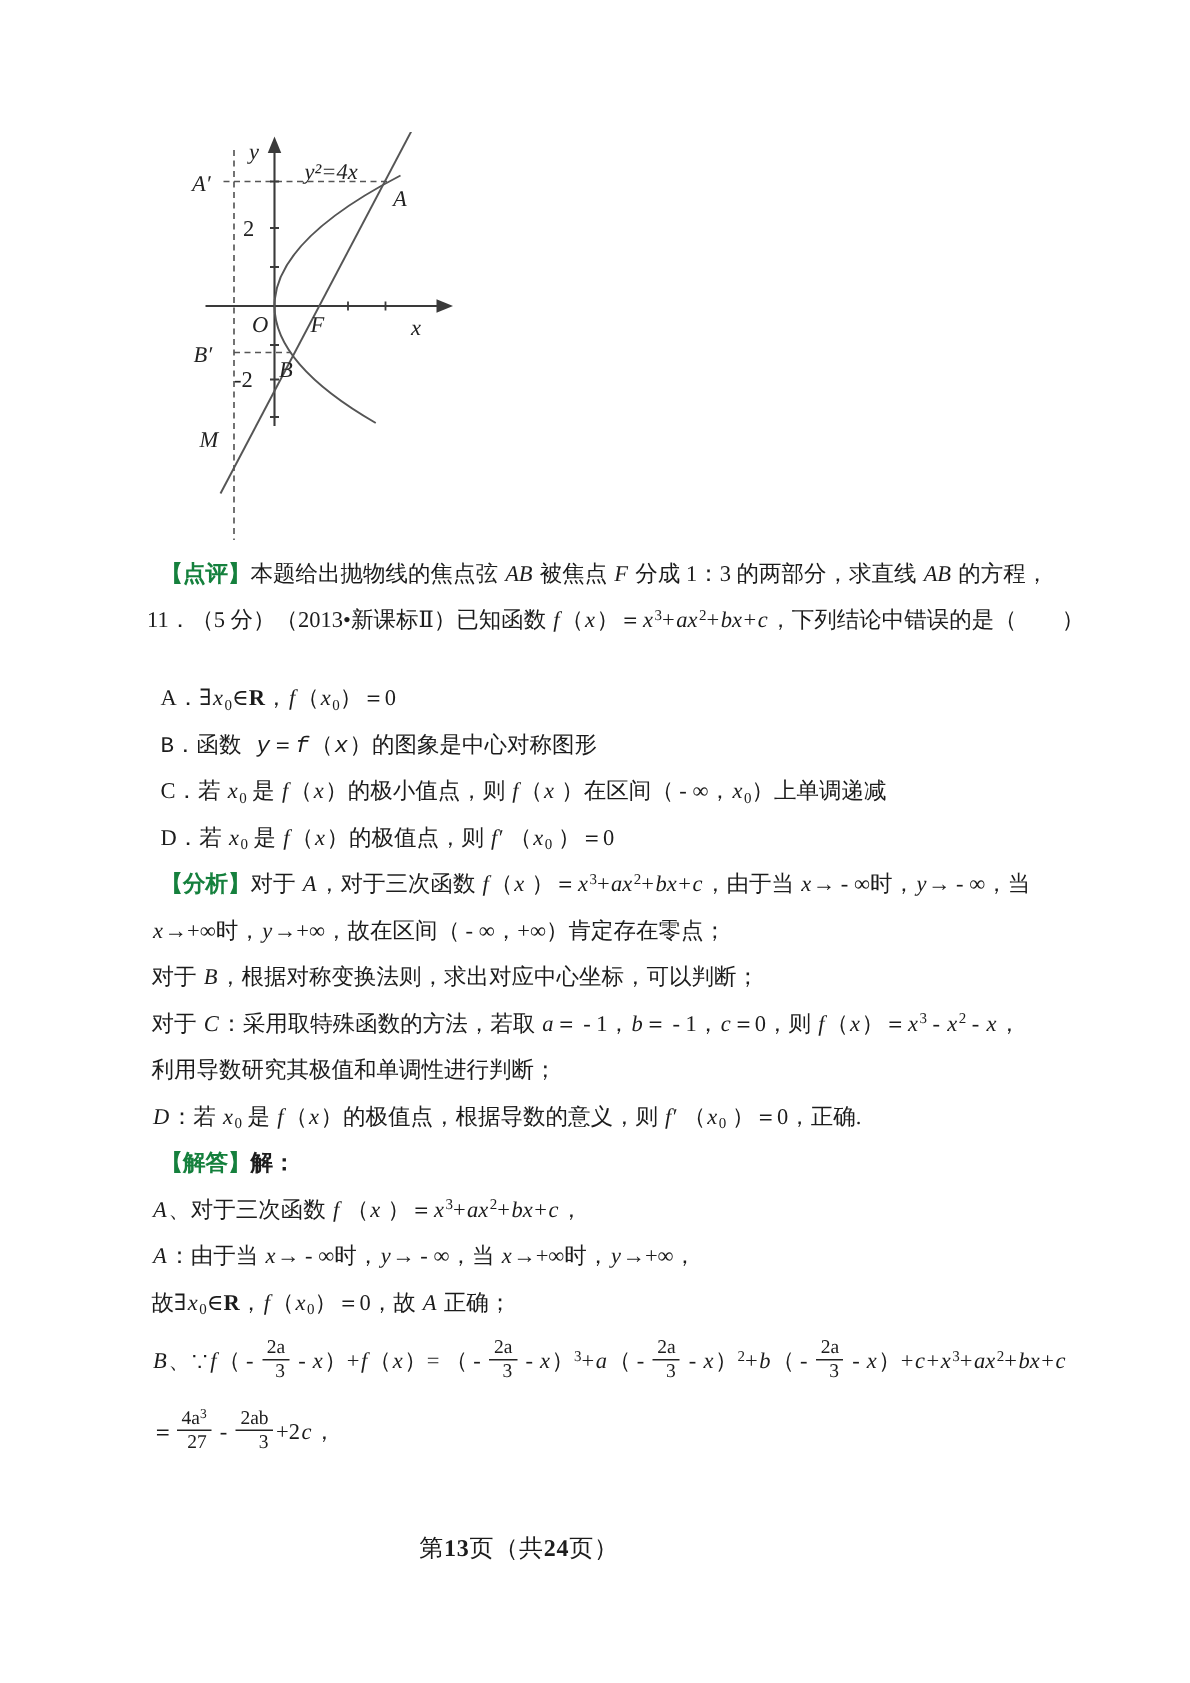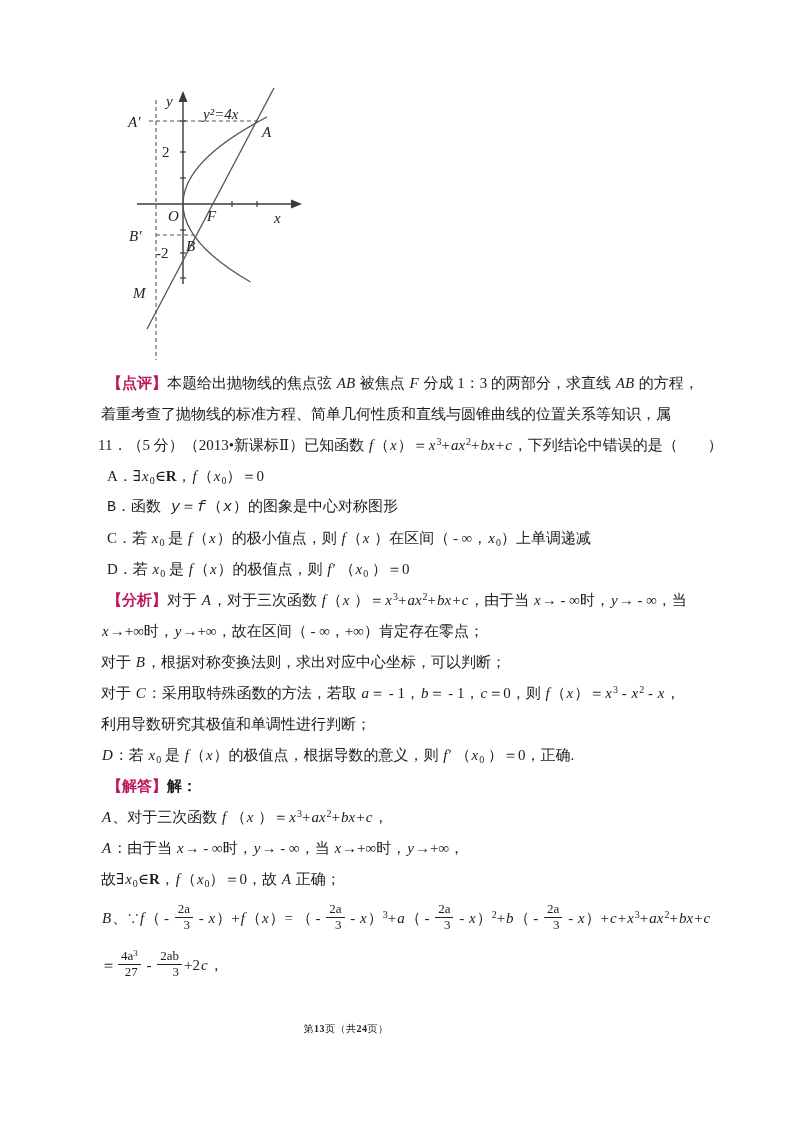--- a/index.html
+++ b/index.html
@@ -17,31 +17,31 @@
   .figure .curve{stroke:#555;stroke-width:1.3;fill:none;}
   .figure .dash{stroke:#555;stroke-width:1.1;stroke-dasharray:4 3;fill:none;}
   .figure .arrow{fill:#3a3a3a;}
   
   .content{position:absolute;left:98px;top:368px;width:606px;}
   .line{height:31px;line-height:31px;font-size:15px;white-space:nowrap;}
   .line.tall{height:47px;line-height:47px;}
   .seg-r{}
   .seg-i{font-style:italic;padding:0 1px;}
   .seg-b{font-weight:bold;}
-  .seg-bl{color:#be185d;font-weight:bold;font-family:Liberation Mono, monospace;}
+  .seg-bl{color:#15803d;font-weight:bold;font-family:Liberation Mono, monospace;}
   sup.seg-sup{font-size:10px;line-height:0;vertical-align:5px;}
   sub.seg-sub{font-size:10px;line-height:0;vertical-align:-3px;}
   .frac{display:inline-block;vertical-align:middle;text-align:right;
         font-size:13px;line-height:1.15;margin:0 2px;transform:translateY(-2px);}
   .frac .num{display:block;padding:0 3px;}
   .frac .den{display:block;border-top:1.2px solid #222;padding:0 3px;}
   .frac sup.seg-sup{font-size:9px;vertical-align:4px;}
   
   .footer{position:absolute;left:0;top:1022px;width:692px;text-align:center;
-          font-size:10px;letter-spacing:.5px;}
+          font-size:16px;letter-spacing:.5px;}
 </style>
 </head>
 <body>
 
 <div class="page">
 
   <svg class="figure" viewBox="0 0 212 290" width="212" height="290">
 
     <line class="dash" x1="31" y1="12" x2="31" y2="272"></line>
 
@@ -76,23 +76,22 @@
     <text class="it" x="82" y="133">F</text>
     <text class="it" x="149" y="135">x</text>
     <text class="it" x="4" y="153">B′</text>
     <text class="it" x="61" y="163">B</text>
     <text x="31" y="170">-2</text>
     <text class="it" x="8" y="210">M</text>
   </svg>
 
   <div class="content" id="content">
       <div class="line" style="padding-left: 9px;"><span class="seg-bl">【点评】</span><span class="seg-r">本题给出抛物线的焦点弦 </span><span class="seg-i">AB</span><span class="seg-r"> 被焦点 </span><span class="seg-i">F</span><span class="seg-r"> 分成 1：3 的两部分，求直线 </span><span class="seg-i">AB</span><span class="seg-r"> 的方程，</span></div>
-      <div class="line" style="padding-left: 3px;"><span class="seg-r">着重考查了抛物线的标准方程、简单几何性质和直线与圆锥曲线的位置关系等知识，属</span></div>
       <div class="line" style="padding-left: 0px;"><span class="seg-r">11．（5 分）（2013•新课标Ⅱ）已知函数 </span><span class="seg-i">f</span><span class="seg-r">（</span><span class="seg-i">x</span><span class="seg-r">）＝</span><span class="seg-i">x</span><sup class="seg-sup">3</sup><span class="seg-r">+</span><span class="seg-i">ax</span><sup class="seg-sup">2</sup><span class="seg-r">+</span><span class="seg-i">bx</span><span class="seg-r">+</span><span class="seg-i">c</span><span class="seg-r">，下列结论中错误的是（　　）</span></div>
-      <div class="line" style="padding-left: 9px;"><span class="seg-r">A．∃</span><span class="seg-i">x</span><sub class="seg-sub">0</sub><span class="seg-r">∈</span><span class="seg-b">R</span><span class="seg-r">，</span><span class="seg-i">f</span><span class="seg-r">（</span><span class="seg-i">x</span><sub class="seg-sub">0</sub><span class="seg-r">）＝0</span></div>
+      <div class="line" style="padding-left: 9px; margin-top: 21px;"><span class="seg-r">A．∃</span><span class="seg-i">x</span><sub class="seg-sub">0</sub><span class="seg-r">∈</span><span class="seg-b">R</span><span class="seg-r">，</span><span class="seg-i">f</span><span class="seg-r">（</span><span class="seg-i">x</span><sub class="seg-sub">0</sub><span class="seg-r">）＝0</span></div>
       <div class="line" style="padding-left: 9px; font-family: Liberation Mono, monospace;"><span class="seg-r">B．函数 </span><span class="seg-i">y</span><span class="seg-r">＝</span><span class="seg-i">f</span><span class="seg-r">（</span><span class="seg-i">x</span><span class="seg-r">）的图象是中心对称图形</span></div>
       <div class="line" style="padding-left: 9px;"><span class="seg-r">C．若 </span><span class="seg-i">x</span><sub class="seg-sub">0</sub><span class="seg-r"> 是 </span><span class="seg-i">f</span><span class="seg-r">（</span><span class="seg-i">x</span><span class="seg-r">）的极小值点，则 </span><span class="seg-i">f</span><span class="seg-r">（</span><span class="seg-i">x</span><span class="seg-r"> ）在区间（ - ∞，</span><span class="seg-i">x</span><sub class="seg-sub">0</sub><span class="seg-r">）上单调递减</span></div>
       <div class="line" style="padding-left: 9px;"><span class="seg-r">D．若 </span><span class="seg-i">x</span><sub class="seg-sub">0</sub><span class="seg-r"> 是 </span><span class="seg-i">f</span><span class="seg-r">（</span><span class="seg-i">x</span><span class="seg-r">）的极值点，则 </span><span class="seg-i">f</span><span class="seg-r">′ （</span><span class="seg-i">x</span><sub class="seg-sub">0</sub><span class="seg-r"> ）＝0</span></div>
       <div class="line" style="padding-left: 9px;"><span class="seg-bl">【分析】</span><span class="seg-r">对于 </span><span class="seg-i">A</span><span class="seg-r">，对于三次函数 </span><span class="seg-i">f</span><span class="seg-r">（</span><span class="seg-i">x</span><span class="seg-r"> ）＝</span><span class="seg-i">x</span><sup class="seg-sup">3</sup><span class="seg-r">+</span><span class="seg-i">ax</span><sup class="seg-sup">2</sup><span class="seg-r">+</span><span class="seg-i">bx</span><span class="seg-r">+</span><span class="seg-i">c</span><span class="seg-r">，由于当 </span><span class="seg-i">x</span><span class="seg-r">→ - ∞时，</span><span class="seg-i">y</span><span class="seg-r">→ - ∞，当</span></div>
       <div class="line" style="padding-left: 3px;"><span class="seg-i">x</span><span class="seg-r">→+∞时，</span><span class="seg-i">y</span><span class="seg-r">→+∞，故在区间（ - ∞，+∞）肯定存在零点；</span></div>
       <div class="line" style="padding-left: 3px;"><span class="seg-r">对于 </span><span class="seg-i">B</span><span class="seg-r">，根据对称变换法则，求出对应中心坐标，可以判断；</span></div>
       <div class="line" style="padding-left: 3px;"><span class="seg-r">对于 </span><span class="seg-i">C</span><span class="seg-r">：采用取特殊函数的方法，若取 </span><span class="seg-i">a</span><span class="seg-r">＝ - 1，</span><span class="seg-i">b</span><span class="seg-r">＝ - 1，</span><span class="seg-i">c</span><span class="seg-r">＝0，则 </span><span class="seg-i">f</span><span class="seg-r">（</span><span class="seg-i">x</span><span class="seg-r">）＝</span><span class="seg-i">x</span><sup class="seg-sup">3</sup><span class="seg-r"> - </span><span class="seg-i">x</span><sup class="seg-sup">2</sup><span class="seg-r"> - </span><span class="seg-i">x</span><span class="seg-r">，</span></div>
       <div class="line" style="padding-left: 3px;"><span class="seg-r">利用导数研究其极值和单调性进行判断；</span></div>
       <div class="line" style="padding-left: 3px;"><span class="seg-i">D</span><span class="seg-r">：若 </span><span class="seg-i">x</span><sub class="seg-sub">0</sub><span class="seg-r"> 是 </span><span class="seg-i">f</span><span class="seg-r">（</span><span class="seg-i">x</span><span class="seg-r">）的极值点，根据导数的意义，则 </span><span class="seg-i">f</span><span class="seg-r">′ （</span><span class="seg-i">x</span><sub class="seg-sub">0</sub><span class="seg-r"> ）＝0，正确.</span></div>
       <div class="line" style="padding-left: 9px;"><span class="seg-bl">【解答】</span><span class="seg-b">解：</span></div>

